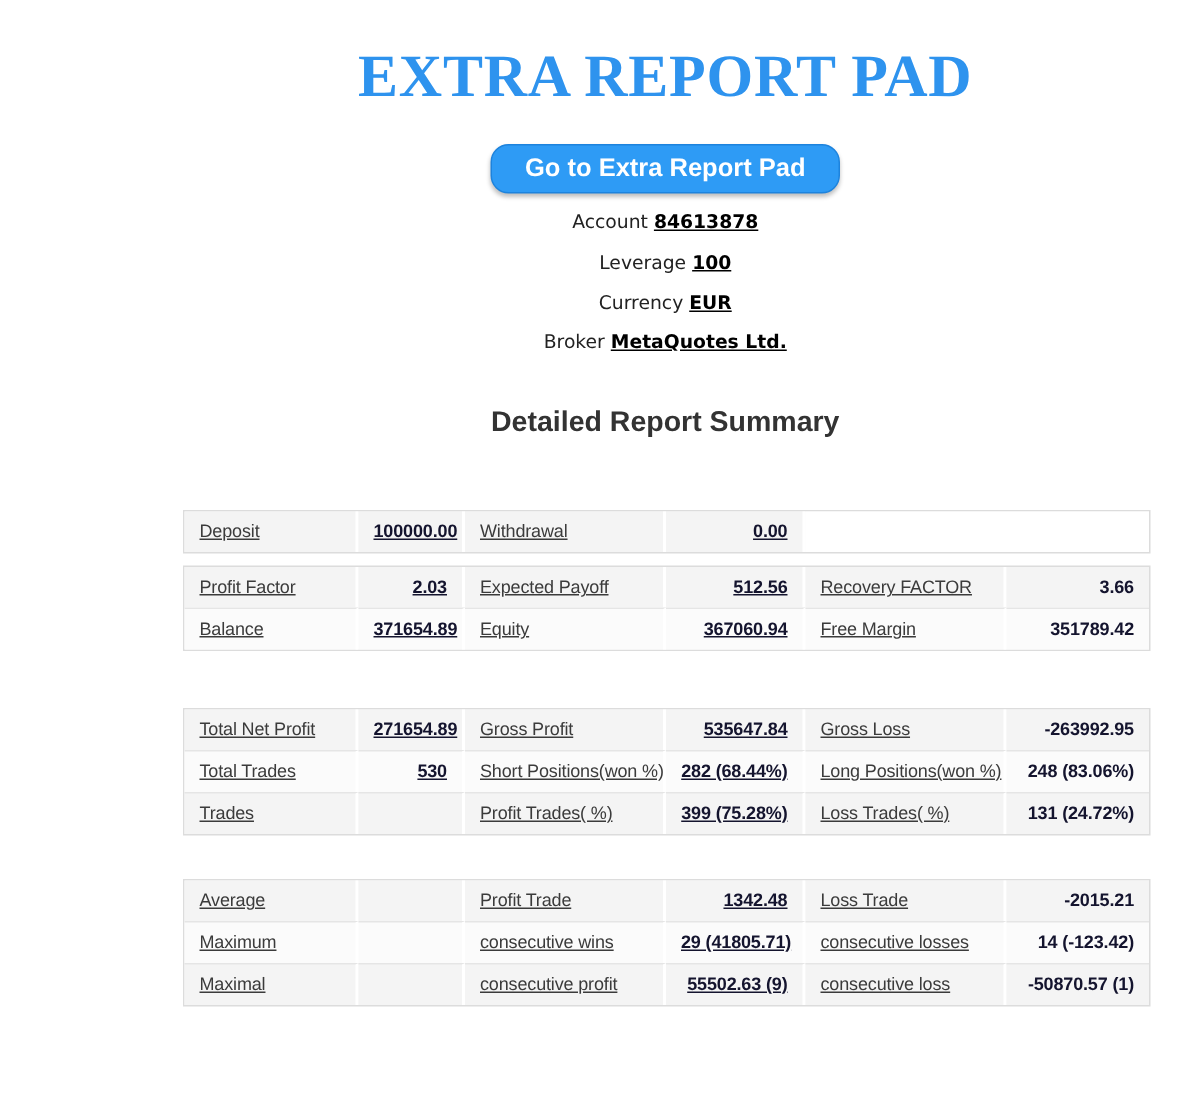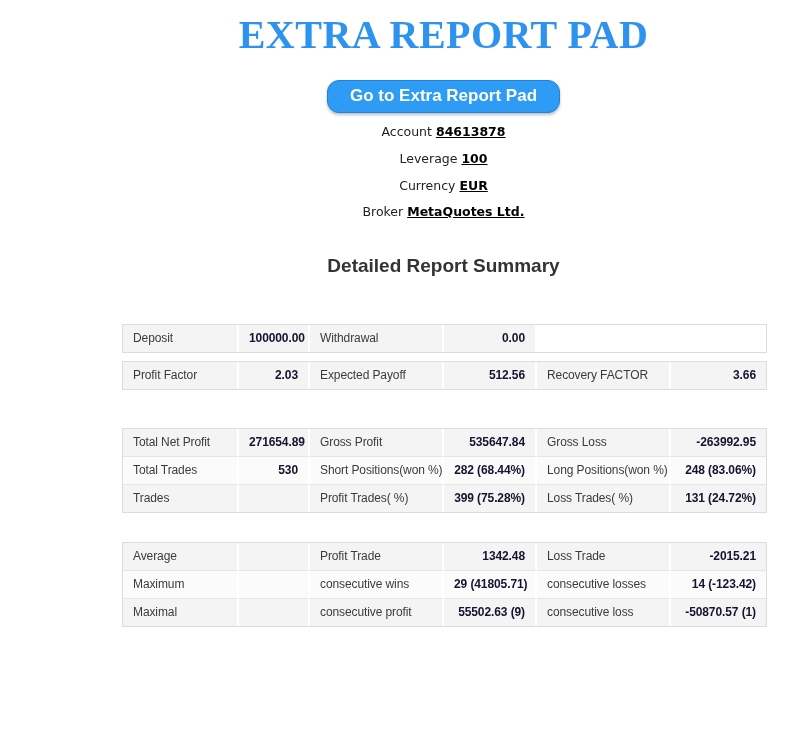--- a/index.html
+++ b/index.html
@@ -3,21 +3,21 @@
 <meta charset="utf-8">
 <style>
   html,body { margin:0; padding:0; }
   body {
     width:800px; height:740px; background:#ffffff; overflow:hidden;
     font-family:"DejaVu Sans", sans-serif; color:#333;
   }
   .content { width:643px; margin-left:122px; }
 
   h1.page-title {
-    margin:0; padding-top:12px; text-align:center;
+    margin:0; padding-top:28px; text-align:center;
     font-family:"Liberation Serif", serif; font-weight:bold;
     font-size:40px; line-height:1.15; color:#2e93ee; letter-spacing:0.5px;
   }
 
   .btn-row { text-align:center; margin-top:22px; }
   .go-btn {
     display:inline-block; background:#2e9bf5; color:#ffffff;
     font-family:"Liberation Sans", sans-serif; font-weight:bold; font-size:17px;
     border:1px solid #1d83dd; border-radius:12px; padding:5px 22px 6px;
     box-shadow:0 2px 3px rgba(0,0,0,0.25); cursor:pointer;
@@ -35,21 +35,21 @@
 
   table.report {
     border-collapse:separate; border-spacing:0; table-layout:fixed;
     width:643px; border:1px solid #dcdcdc; background:#fff;
   }
   table.report td {
     padding:6px 10px; font-size:12px; line-height:15px;
     font-family:"Liberation Sans", sans-serif; letter-spacing:-0.1px;
     white-space:nowrap; overflow:hidden;
   }
-  table.report td:not(:last-child) { border-right:2px solid #ffffff; }
+  table.report td:not(:last-child) { border-right:2px solid #ffffff;text-decoration:underline; }
   table.report tr:not(:first-child) td { border-top:1px solid #e5e5e5; }
   table.report tr:nth-child(odd) td  { background:#f4f4f4; }
   table.report tr:nth-child(even) td { background:#fbfbfb; }
   td.lbl { color:#3b3b3b; text-align:left; }
   td.val { color:#14142e; font-weight:bold; text-align:right; }
   td.blank { background:#ffffff !important; }
 
   .t1 { margin-top:47px; }
   .t2 { margin-top:8px; }
   .t3 { margin-top:38px; }
@@ -106,20 +106,28 @@
       </colgroup>
     <tbody>
         <tr>
       <td class="lbl">Profit Factor</td>
       <td class="val">2.03</td>
       <td class="lbl">Expected Payoff</td>
       <td class="val">512.56</td>
       <td class="lbl">Recovery FACTOR</td>
       <td class="val">3.66</td>
     </tr>
+    <tr>
+      <td class="lbl">Balance</td>
+      <td class="val">371654.89</td>
+      <td class="lbl">Equity</td>
+      <td class="val">367060.94</td>
+      <td class="lbl">Free Margin</td>
+      <td class="val">351789.42</td>
+    </tr>
   </tbody>
     </table>
 
   <table class="report t3">
     <colgroup>
         <col style="width:116px">
         <col style="width:71px">
         <col style="width:134px">
         <col style="width:93px">
         <col style="width:134px">

